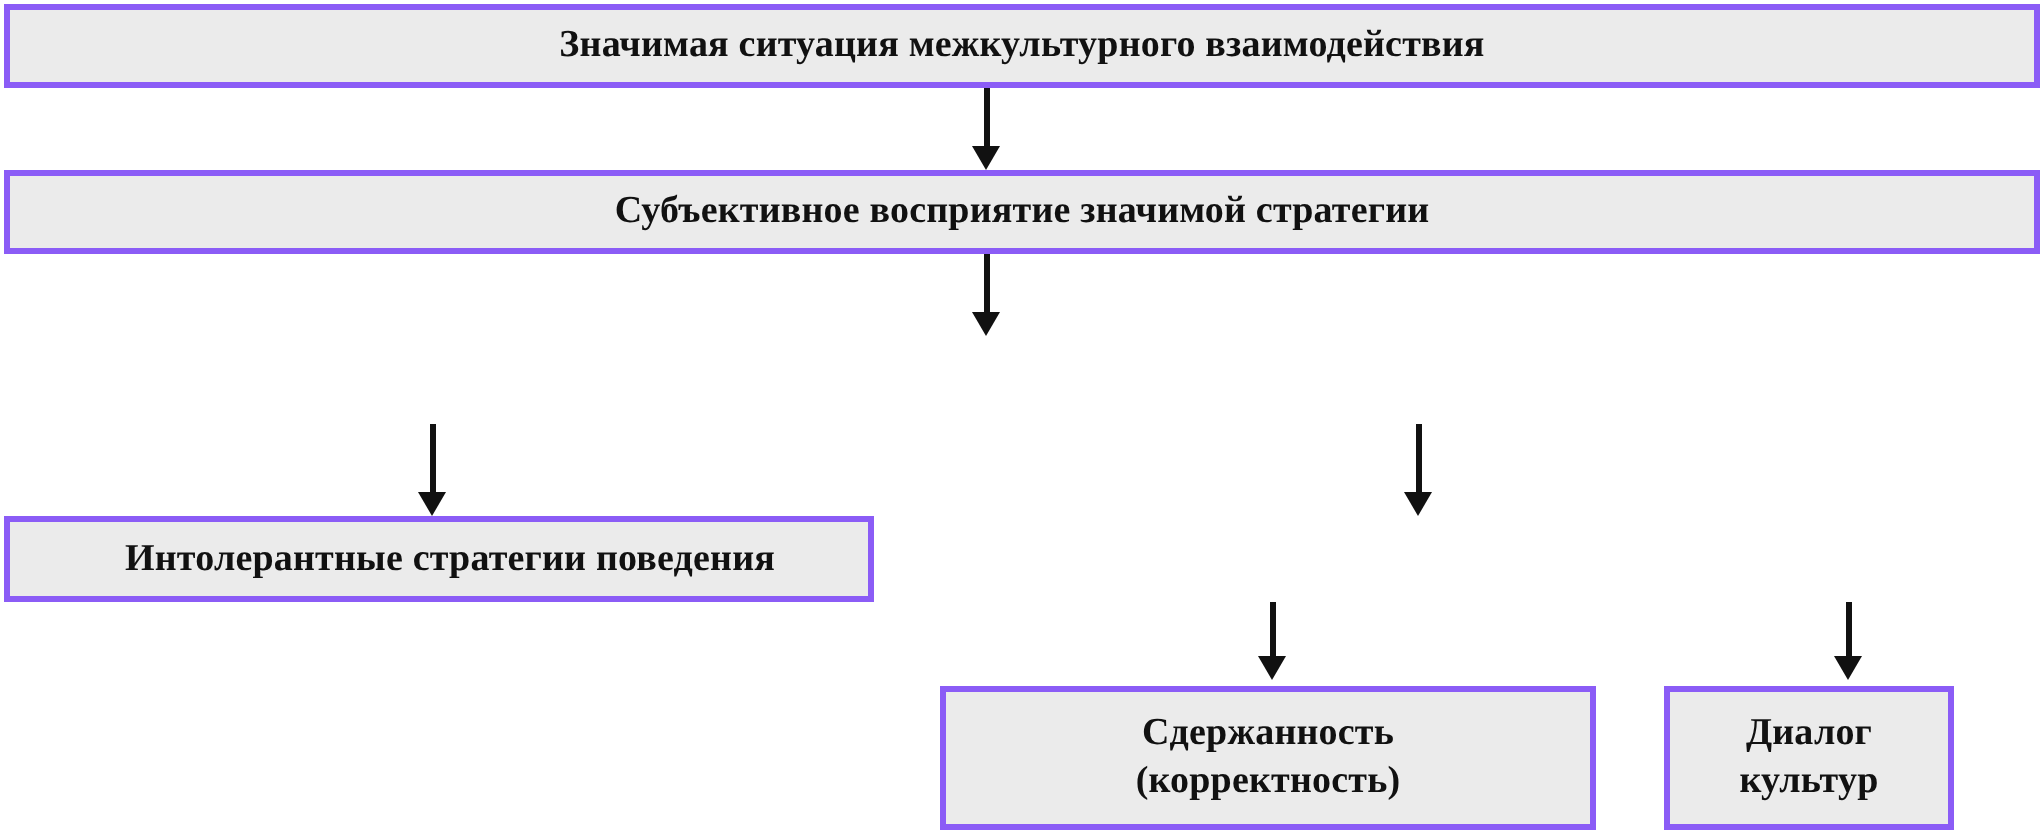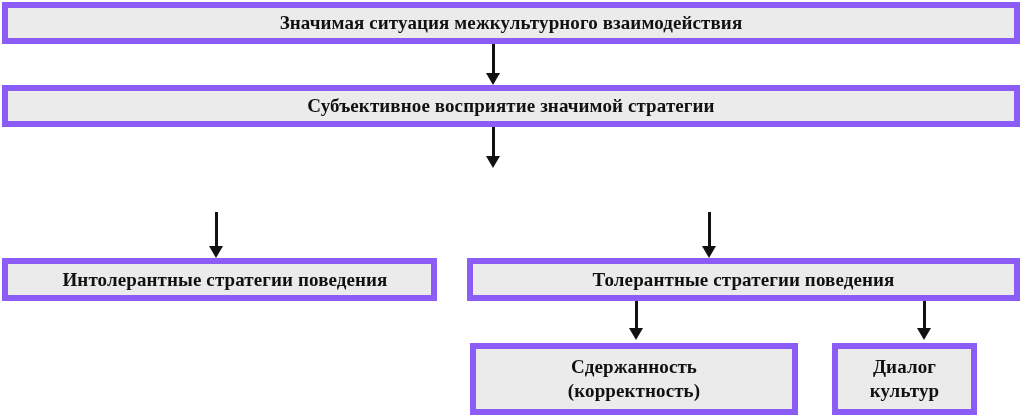--- a/index.html
+++ b/index.html
@@ -14,21 +14,21 @@
     position: relative;
     width: 1022px;
     height: 417px;
     background: #ffffff;
     overflow: hidden;
   }
   .node {
     position: absolute;
     box-sizing: border-box;
     background: #ebebeb;
-    border: 6px solid #8b5cf6;
+    border: 3px solid #8b5cf6;
     display: flex;
     align-items: center;
     justify-content: center;
     text-align: center;
     color: #111111;
     font-weight: bold;
     font-size: 19px;
     line-height: 1.25;
     letter-spacing: 0.1px;
     padding: 2px 8px;
@@ -86,23 +86,20 @@
 
   <div class="connector">
     <div class="v-line" style="left:708px; top:212px; height:36px;"></div>
     <div class="arrow-head" style="left:702px; top:246px;"></div>
   </div>
 
   <div class="node" style="left:2px; top:258px; width:435px; height:43px;padding-left:19px;">
     <span class="node-label">Интолерантные стратегии поведения</span>
   </div>
 
-  <div class="node" style="left:467px; top:258px; width:553px; height:43px;">
-    <span class="node-label">Толерантные стратегии поведения</span>
-  </div>
 
   <div class="connector">
     <div class="v-line" style="left:635px; top:301px; height:29px;"></div>
     <div class="arrow-head" style="left:629px; top:328px;"></div>
   </div>
 
   <div class="connector">
     <div class="v-line" style="left:923px; top:301px; height:29px;"></div>
     <div class="arrow-head" style="left:917px; top:328px;"></div>
   </div>

